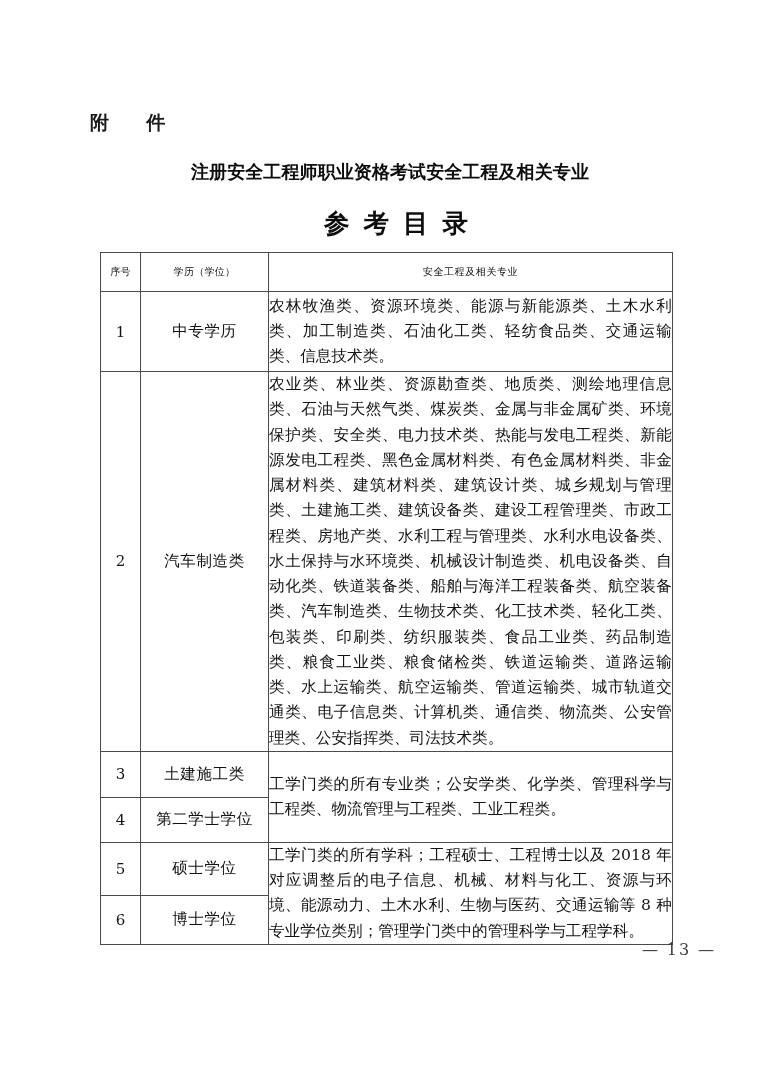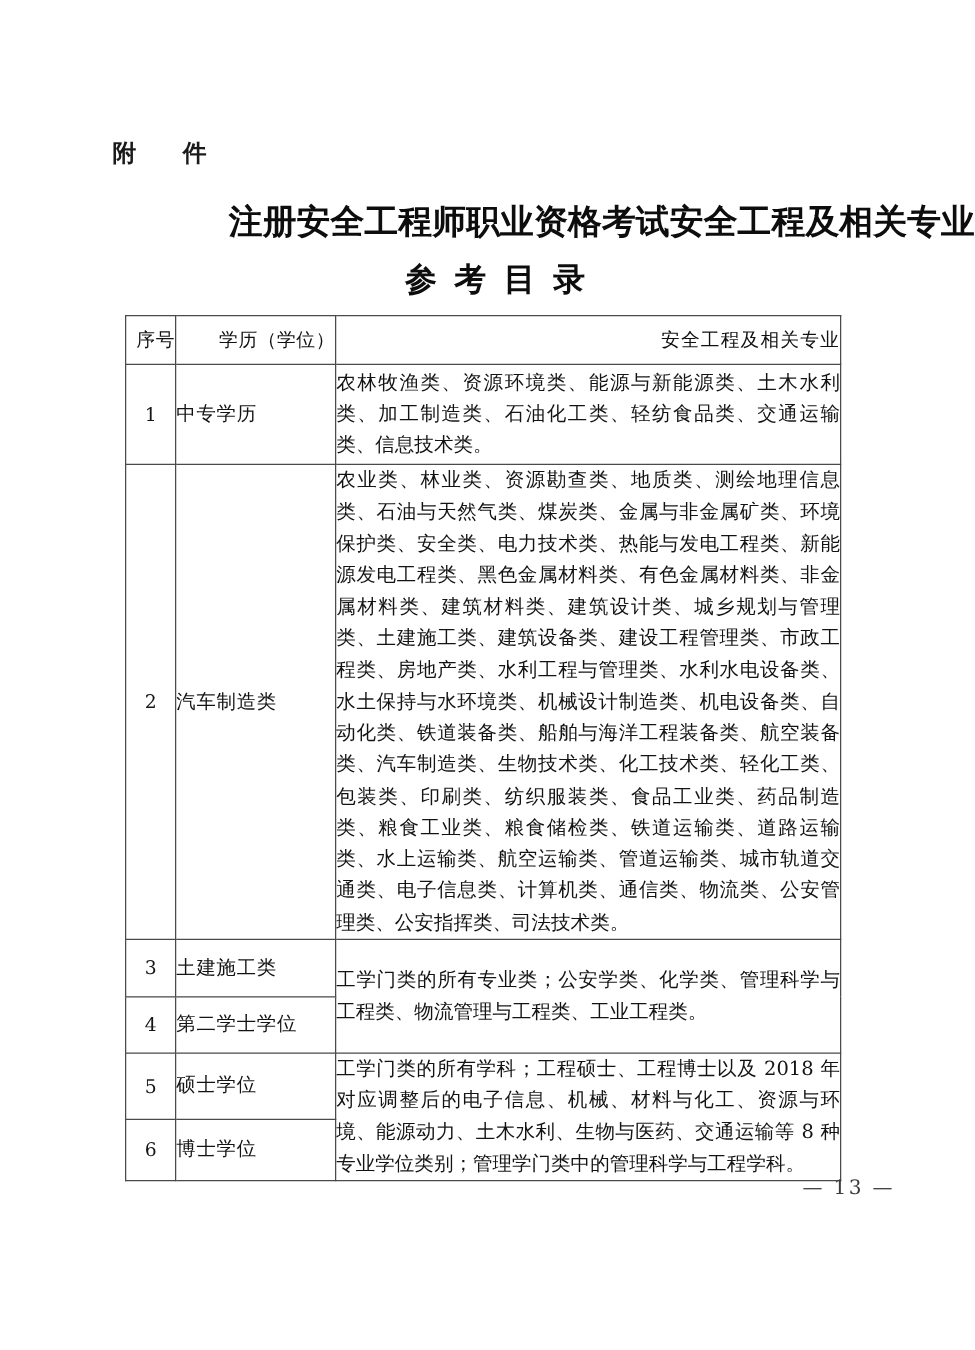--- a/index.html
+++ b/index.html
@@ -36,22 +36,22 @@
     font-family: "DejaVu Sans", "Liberation Sans", sans-serif;
     white-space: pre;
   }
 
   
   .doc-title {
     position: absolute;
     left: 0;
     right: 0;
     top: 162px;
-    text-align: right;
-    font-size: 27px;
+    text-align: center;
+    font-size: 18px;
     font-weight: bold;
     line-height: 1.15;
     letter-spacing: 0.005em;
     color: #0d0d0d;
     font-family: "DejaVu Serif", "Liberation Serif", serif;
   }
   .doc-subtitle {
     position: absolute;
     left: 0;
     right: 0;
@@ -83,37 +83,38 @@
     border: 1px solid #4a4a4a;
     padding: 0;
     vertical-align: middle;
     font-weight: normal;
   }
   col.c-no    { width: 40px; }
   col.c-edu   { width: 128px; }
   col.c-major { width: 404px; }
 
   .hdr-cell {
-    text-align: right;
-    font-size: 15px;
+    text-align: center;
+    font-size: 10px;
     font-weight: bold;
     height: 38px;
     letter-spacing: 0.03em;
     font-family: "DejaVu Sans", "Liberation Sans", sans-serif;
     color: #111;
   }
   .hdr-cell.major { letter-spacing: 0.06em; }
 
   .cell-no {
     text-align: center;
     font-size: 15px;
     font-family: "DejaVu Serif", "Liberation Serif", serif;
     color: #151515;
   }
   .cell-edu {
+    text-align: center;
     font-size: 15.5px;
     letter-spacing: 0.04em;
     font-family: Liberation Serif, serif;
     color: #131313;
   }
   .cell-major {
     text-align: justify;
     text-align-last: left;
     font-size: 15.6px;
     line-height: 1.62;

